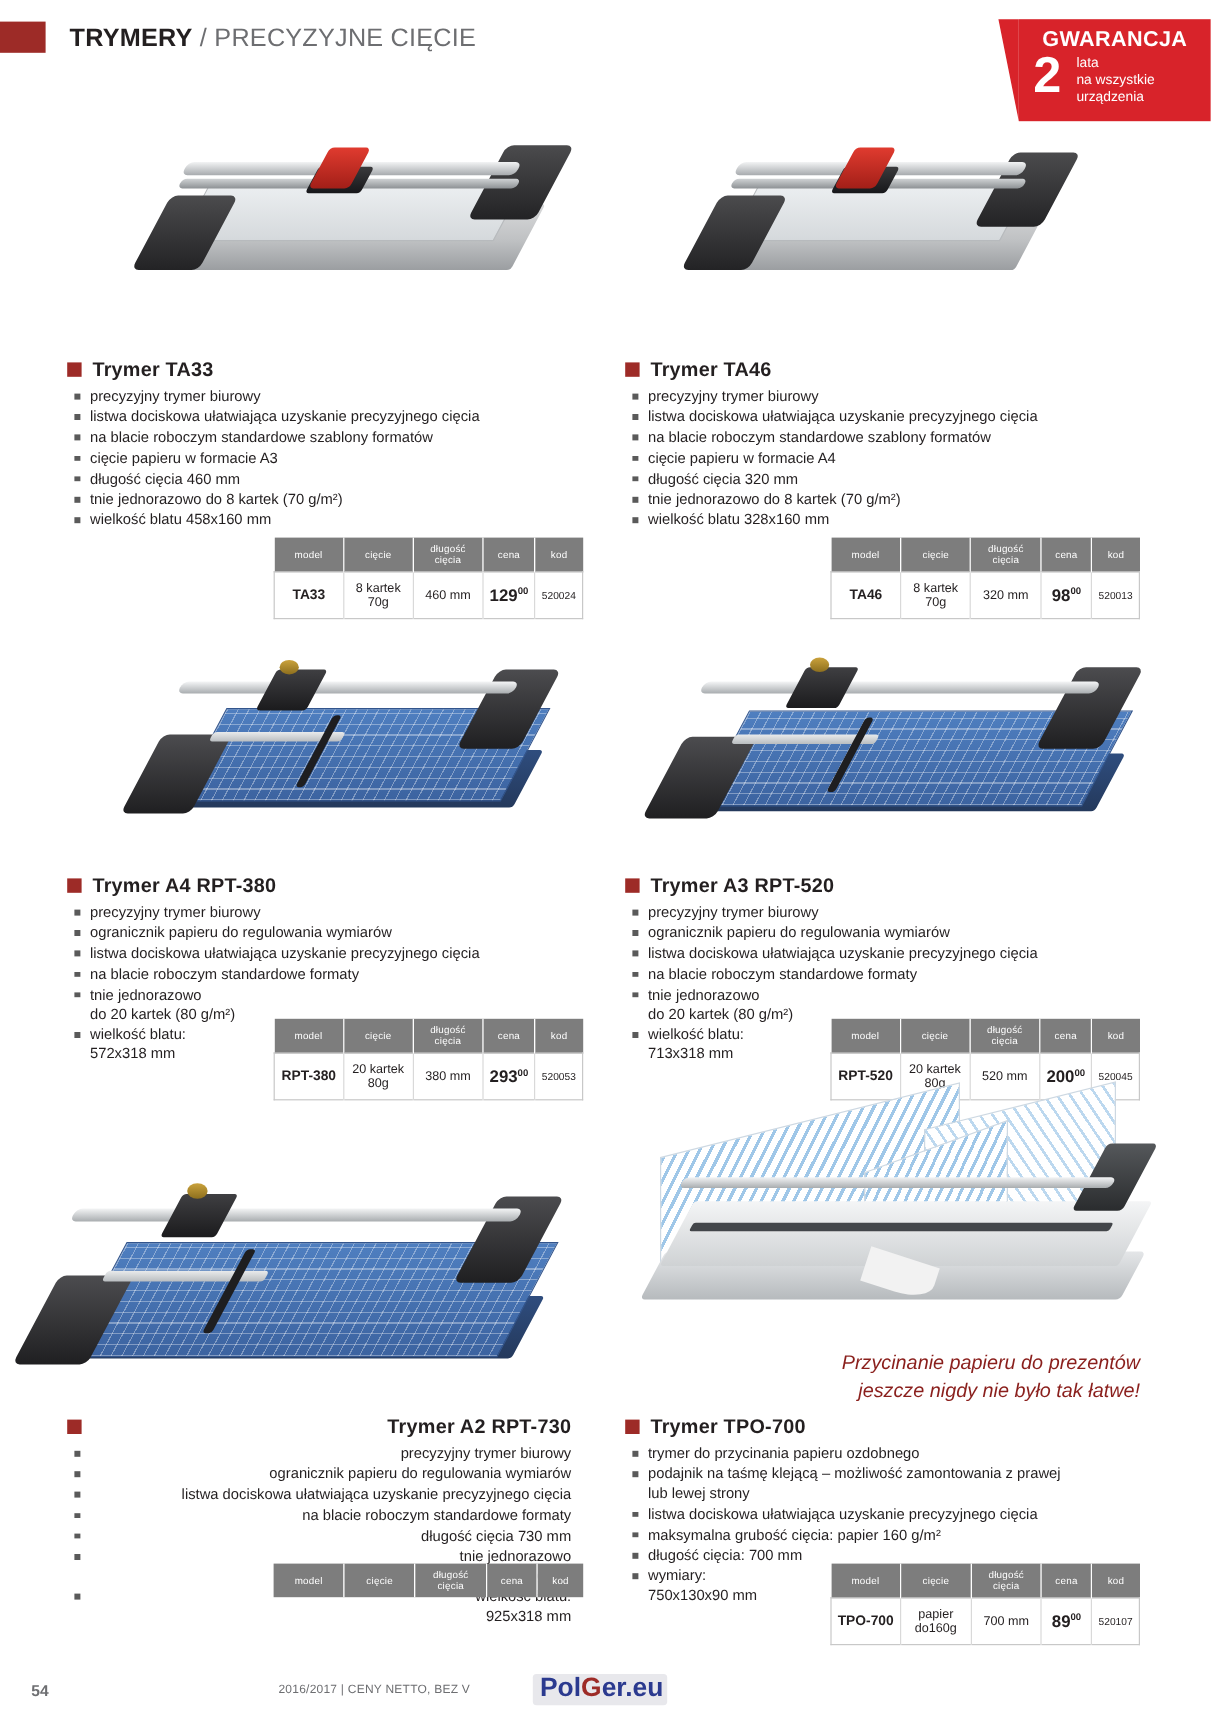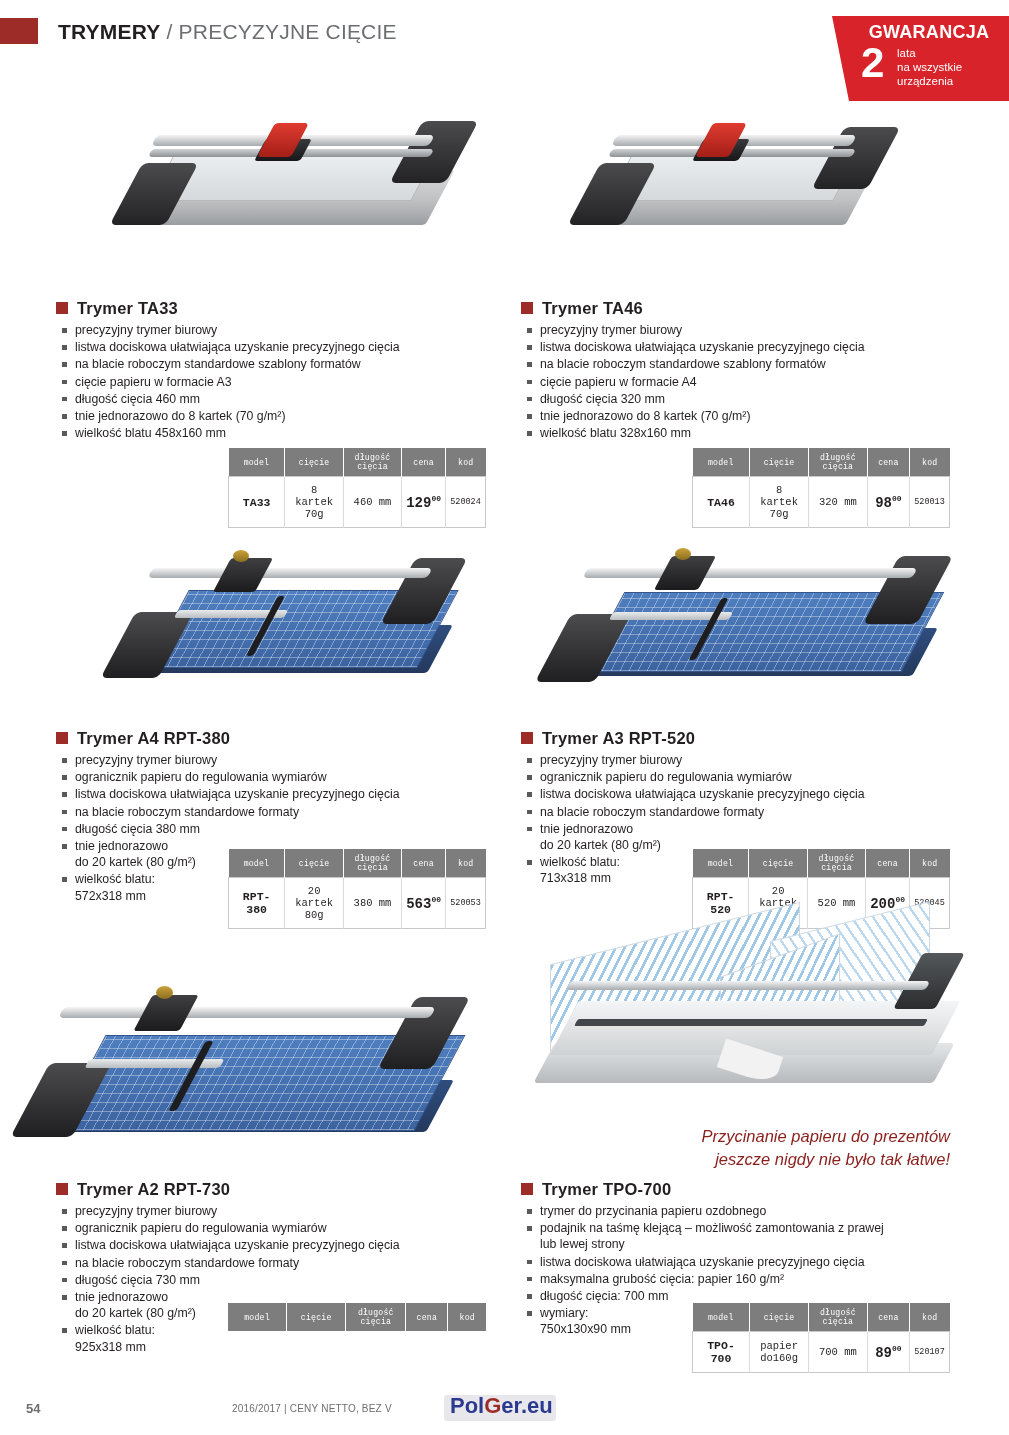--- a/index.html
+++ b/index.html
@@ -67,21 +67,20 @@
   }
   ul.feat li:before {
     content:""; position:absolute; left:6px; top:6px;
     width:4.5px; height:4.5px; background:#5a5a5a;
   }
 
   
   table.spec {
     border-collapse:collapse;
     font-size:9px;
-    font-family:Liberation Mono, monospace;
   }
   table.spec th {
     background:#7d7d7d; color:#fff; font-weight:normal;
     font-size:8.2px; padding:5px 4px; text-align:center;
     border-right:1px solid #fff;
     letter-spacing:.2px;
   }
   table.spec th:last-child { border-right:none; }
   table.spec td {
     background:#ffffff; text-align:center; padding:7px 4px;
@@ -386,21 +385,20 @@
 <div class="prod" style="left:56px; top:729px; width:420px;">
   <div class="prod-title">
     <span class="sq"></span>
     <span>Trymer A4 RPT-380</span>
   </div>
   <ul class="feat">
     <li>precyzyjny trymer biurowy</li>
     <li>ogranicznik papieru do regulowania wymiarów</li>
     <li>listwa dociskowa ułatwiająca uzyskanie precyzyjnego cięcia</li>
     <li>na blacie roboczym standardowe formaty</li>
-    <li>długość cięcia 380 mm</li>
     <li style="white-space:pre-line;">tnie jednorazowo
 do 20 kartek (80 g/m²)</li>
     <li style="white-space:pre-line;">wielkość blatu:
 572x318 mm</li>
   </ul>
 </div>
 
 <div style="position:absolute; left:228px; top:849px;">
   <table class="spec" style="width:258px;">
     <tbody>
@@ -408,21 +406,21 @@
       <th style="width:62px;">model</th>
       <th style="width:62px;">cięcie</th>
       <th style="width:62px;">długość cięcia</th>
       <th style="width:44px;">cena</th>
       <th style="width:40px;">kod</th>
     </tr>
     <tr class="row">
       <td class="model">RPT-380</td>
       <td>20 kartek 80g</td>
       <td>380 mm</td>
-      <td class="price"><span>563</span><sup>00</sup></td>
+      <td class="price"><span>293</span><sup>00</sup></td>
       <td class="code">520053</td>
     </tr>
   </tbody>
     </table>
 </div>
 
 <div class="prod" style="left:521px; top:729px; width:420px;">
   <div class="prod-title">
     <span class="sq"></span>
     <span>Trymer A3 RPT-520</span>
@@ -486,21 +484,21 @@
     <div class="rpt-rail" style="position:absolute; left:48px; top:66px; width:360px; height:9px;"></div>
     <div style="position:absolute;left:200px;top:132px;width:60px;height:30px;background:#f2f2f2;transform:rotate(18deg);border-radius:0 0 50% 0;"></div>
   </div>
 </div>
 
 <div class="slogan" style="left:490px; top:1125px;">
   <div>Przycinanie papieru do prezentów</div>
   <div>jeszcze nigdy nie było tak łatwe!</div>
 </div>
 
-<div class="prod" style="left:56px; top:1180px; width:420px;">
+<div class="prod" style="left:56px; top:1180px; width:420px;text-align:right;">
   <div class="prod-title">
     <span class="sq"></span>
     <span>Trymer A2 RPT-730</span>
   </div>
   <ul class="feat">
     <li>precyzyjny trymer biurowy</li>
     <li>ogranicznik papieru do regulowania wymiarów</li>
     <li>listwa dociskowa ułatwiająca uzyskanie precyzyjnego cięcia</li>
     <li>na blacie roboczym standardowe formaty</li>
     <li>długość cięcia 730 mm</li>

